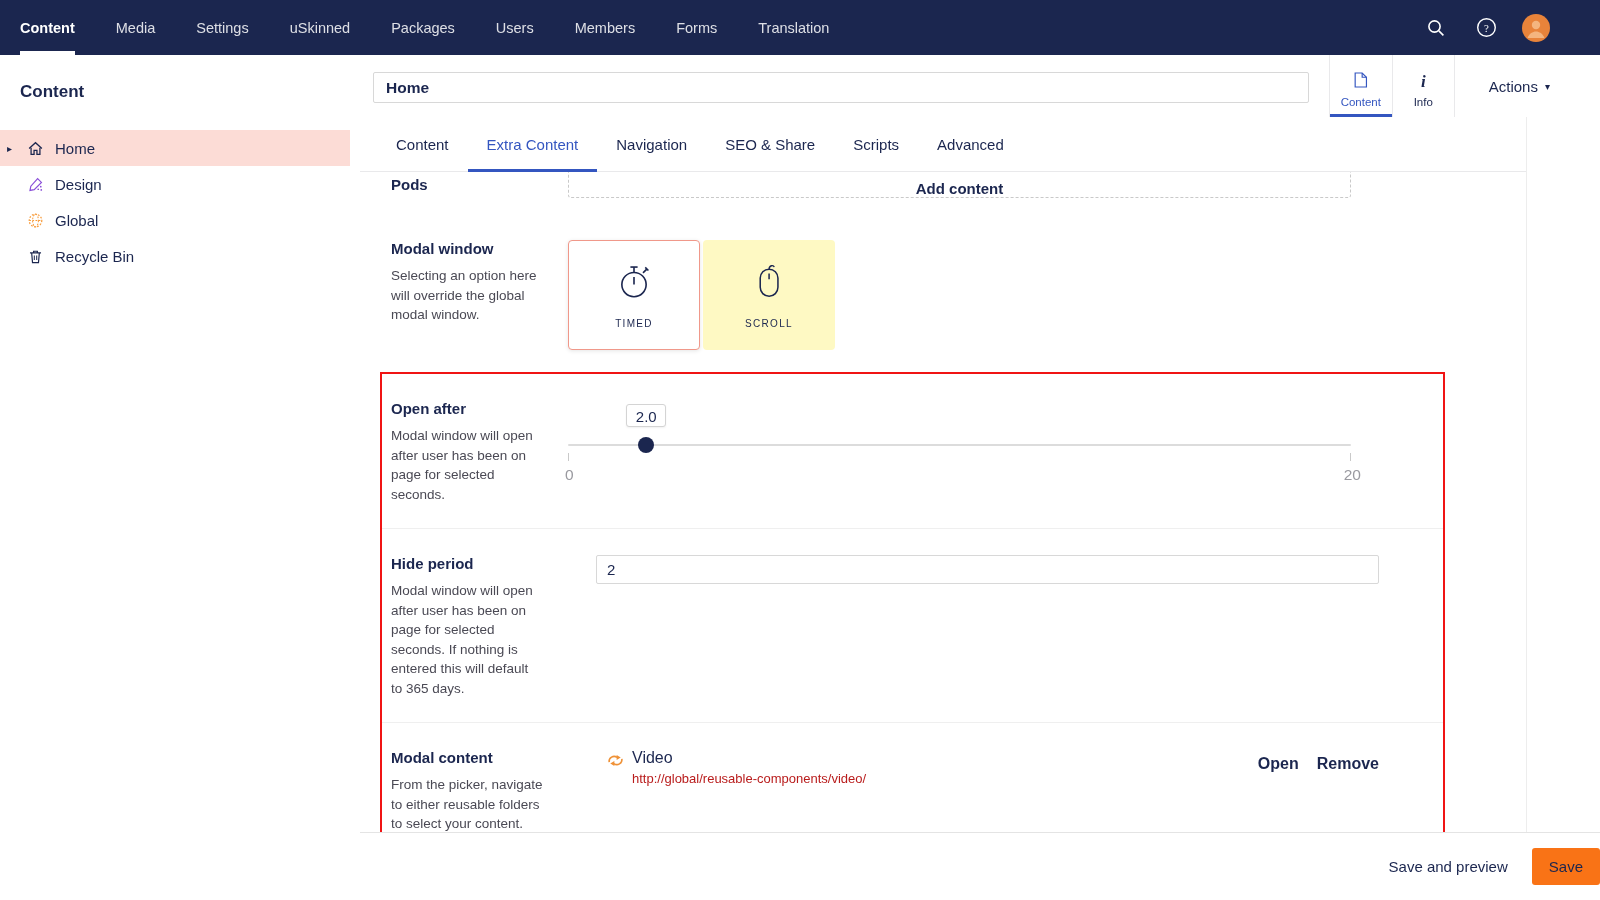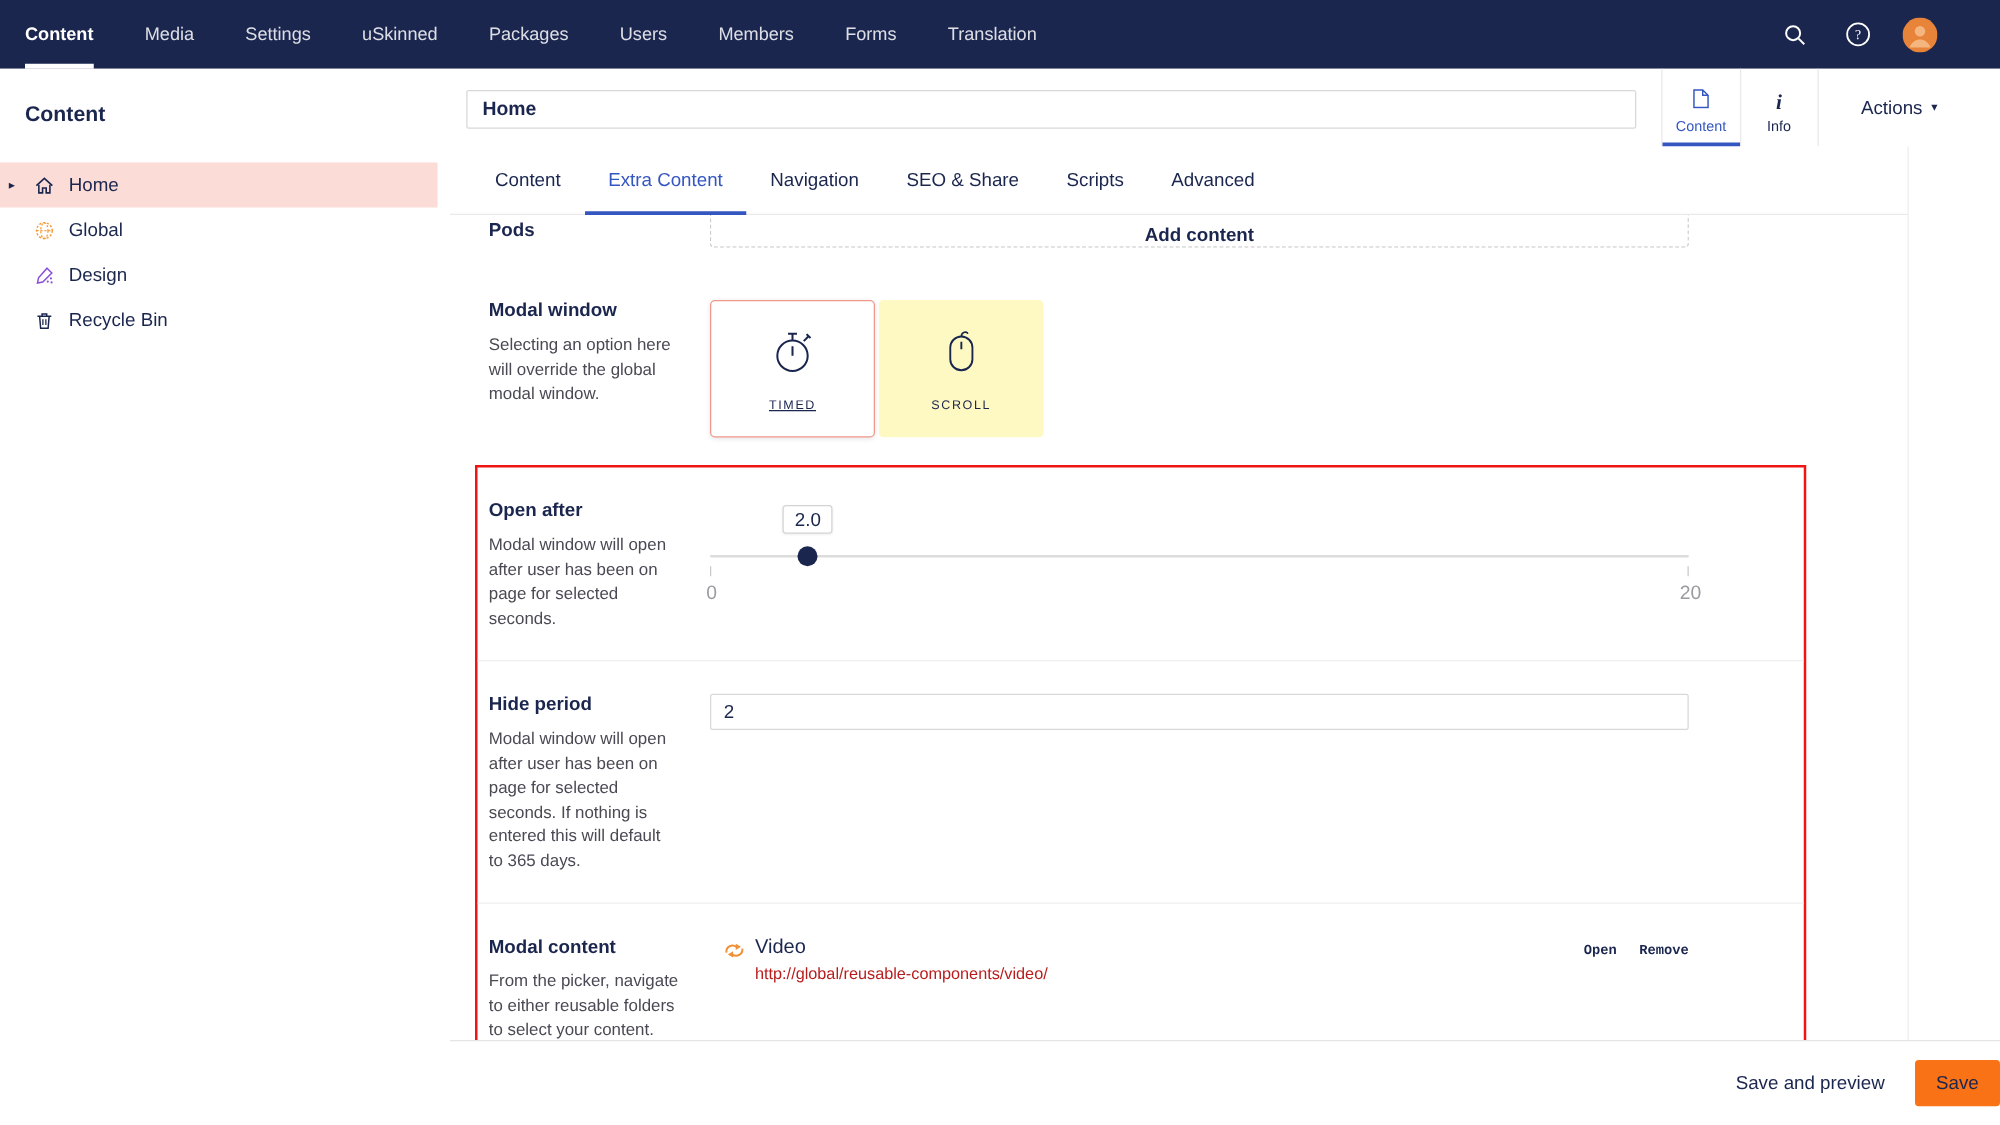--- a/index.html
+++ b/index.html
@@ -67,27 +67,27 @@
   .pods-row { margin-top:-8px; padding-left:14px; margin-bottom:16px; }
   .pods-row .plabel { padding-top:12px; }
   .add-box { height:34px; border:1px dashed #c9c9c9; border-radius:3px; display:flex; align-items:flex-end;
     justify-content:center; font-size:15px; font-weight:bold; cursor:pointer; }
 
   
   .modalwin-row { padding:26px 0 22px 14px; }
   .cards { display:flex; gap:3px; }
   .opt-card { width:132px; height:110px; display:flex; flex-direction:column; align-items:center;
     justify-content:center; gap:13px; cursor:pointer; border-radius:4px; background:#fef9c3; border:1px solid transparent; }
-  .opt-card.selected { background:#fff; border:1px solid var(--coral,#f0988a); box-shadow:0 1px 4px rgba(0,0,0,.10);text-decoration:underline; }
+  .opt-card.selected { background:#fff; border:1px solid var(--coral,#f0988a); box-shadow:0 1px 4px rgba(0,0,0,.10); }
   .opt-label { font-size:10px; letter-spacing:1.3px; color:var(--navy,#1b264f); }
 
   
   .red-box { border:2px solid var(--red,#f01414); margin-left:3px; width:1065px; }
   .red-box .row { padding:26px 0 24px 9px; }
-  .red-box .row + .row { border-top:1px solid #efefef; }
+  .red-box .row + .row { border-top:1px solid #efefef;gap:28px; }
 
   
   .slider { position:relative; width:783px; height:92px; cursor:pointer; }
   .bubble { position:absolute; top:4px; left:calc(10% - 20px); min-width:40px; height:23px; line-height:23px;
     text-align:center; background:#fff; border:1px solid #d4d4d4; border-radius:3px; font-size:15px;
     box-shadow:0 1px 2px rgba(0,0,0,.06); }
   .track { position:absolute; top:44px; left:0; right:0; height:2px; background:#dcdcdc; border-radius:2px; }
   .thumb { position:absolute; top:37px; left:calc(10% - 8px); width:16px; height:16px; border-radius:50%;
     background:var(--navy,#1b264f); cursor:pointer; }
   .tick { position:absolute; top:53px; width:1px; height:8px; background:#c9c9c9; }
@@ -99,21 +99,21 @@
   .text-input { width:783px; height:29px; border:1px solid #d8d8d8; border-radius:2px; padding:0 10px;
     font-family:"Liberation Sans",sans-serif; font-size:15px; color:var(--navy,#1b264f); outline:none; }
 
   
   .mc-row { padding-bottom:40px !important; }
   .picked { width:783px; display:flex; align-items:flex-start; padding-left:10px;justify-content:flex-end; }
   .pi-icon { margin-top:5px; flex:0 0 auto; display:inline-flex; }
   .pi-text { margin-left:7px; }
   .pi-title { font-size:16px; }
   .pi-url { font-size:13px; color:#b91c1c; margin-top:4px; }
-  .pi-actions { margin-left:auto; display:flex; gap:18px; font-size:11px; font-weight:600; padding-top:6px;font-family:Liberation Mono, monospace; }
+  .pi-actions { margin-left:auto; display:flex; gap:18px; font-size:16px; font-weight:600; padding-top:6px; }
   .pi-actions span { cursor:pointer; }
 
   
   .efooter { height:68px; border-top:1px solid #e4e4e4; display:flex; align-items:center;
     justify-content:flex-end; gap:10px; flex:0 0 auto; }
   .preview-link { font-size:15px; cursor:pointer; margin-right:14px; }
   .save-btn { background:#f97316; border:none; border-radius:3px; padding:10px 17px; font-size:15px;
     color:var(--navy,#1b264f); font-family:"Liberation Sans",sans-serif; cursor:pointer; }
   .publish-btn { display:flex; align-items:stretch; background:var(--green,#2fbd6e); border-radius:3px;
     color:#fff; cursor:pointer; overflow:hidden; }
@@ -172,37 +172,37 @@
             <svg viewBox="0 0 20 20" width="17" height="17">
                 <path d="M2.5 10 L10 3.2 L17.5 10" fill="none" stroke="#1b264f" stroke-width="1.5"></path>
                 <path d="M4.8 9.2 V16.8 H8.3 V12.2 H11.7 V16.8 H15.2 V9.2" fill="none" stroke="#1b264f" stroke-width="1.5"></path>
               </svg>
           </span>
           <span>Home</span>
         </li>
         <li>
           <span class="ticon">
             <svg viewBox="0 0 20 20" width="17" height="17">
-                <circle cx="10" cy="10" r="7.4" fill="none" stroke="#f79b3a" stroke-width="1.4" stroke-dasharray="2 1.7"></circle>
-                <ellipse cx="10" cy="10" rx="3.4" ry="7.4" fill="none" stroke="#f79b3a" stroke-width="1.2" stroke-dasharray="2 1.7"></ellipse>
-                <line x1="2.6" y1="10" x2="17.4" y2="10" stroke="#f79b3a" stroke-width="1.2" stroke-dasharray="2 1.7"></line>
-              </svg>
-          </span>
-          <span>Global</span>
-        </li>
-        <li>
-          <span class="ticon">
-            <svg viewBox="0 0 20 20" width="17" height="17">
                 <path d="M12.5 3 L17 7.5 L8.5 16 L3.5 17 L4.5 12z" fill="none" stroke="#8a4fd8" stroke-width="1.4"></path>
                 <circle cx="16.2" cy="12.6" r="1" fill="#8a4fd8"></circle>
                 <circle cx="13.2" cy="15.6" r="1" fill="#8a4fd8"></circle>
                 <circle cx="16.8" cy="16.4" r="1" fill="#8a4fd8"></circle>
               </svg>
           </span>
           <span>Design</span>
+        </li>
+        <li>
+          <span class="ticon">
+            <svg viewBox="0 0 20 20" width="17" height="17">
+                <circle cx="10" cy="10" r="7.4" fill="none" stroke="#f79b3a" stroke-width="1.4" stroke-dasharray="2 1.7"></circle>
+                <ellipse cx="10" cy="10" rx="3.4" ry="7.4" fill="none" stroke="#f79b3a" stroke-width="1.2" stroke-dasharray="2 1.7"></ellipse>
+                <line x1="2.6" y1="10" x2="17.4" y2="10" stroke="#f79b3a" stroke-width="1.2" stroke-dasharray="2 1.7"></line>
+              </svg>
+          </span>
+          <span>Global</span>
         </li>
         <li>
           <span class="ticon">
             <svg viewBox="0 0 20 20" width="17" height="17">
                 <path d="M3.5 5.8h13 M7.8 5.8V3.8h4.4v2 M5.5 5.8l1 11.4h7l1-11.4" fill="none" stroke="#1b264f" stroke-width="1.4"></path>
                 <line x1="8.6" y1="8.8" x2="8.6" y2="14" stroke="#1b264f" stroke-width="1.2"></line>
                 <line x1="11.4" y1="8.8" x2="11.4" y2="14" stroke="#1b264f" stroke-width="1.2"></line>
               </svg>
           </span>
           <span>Recycle Bin</span>

